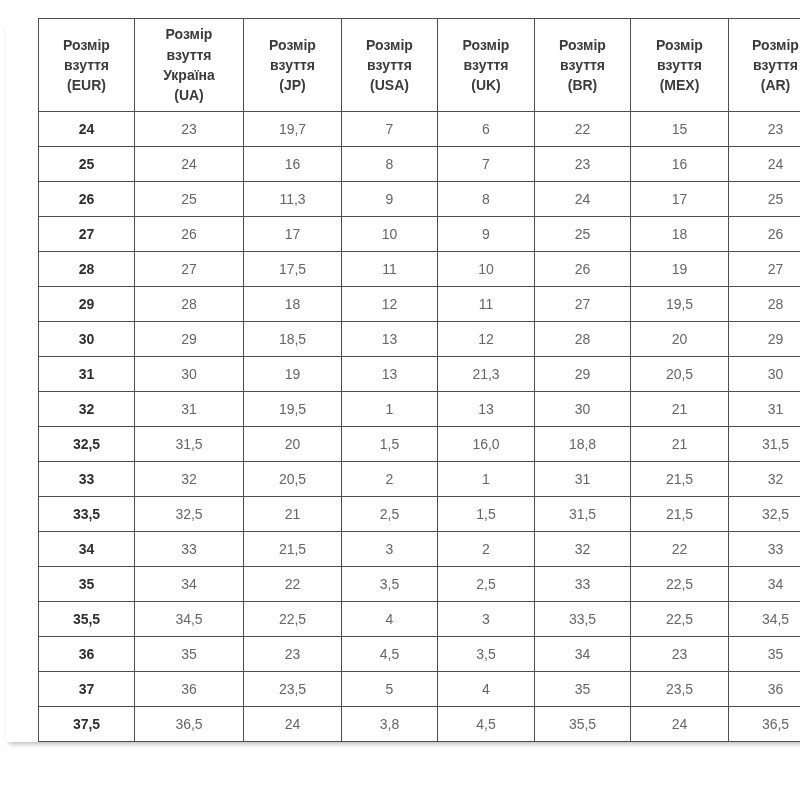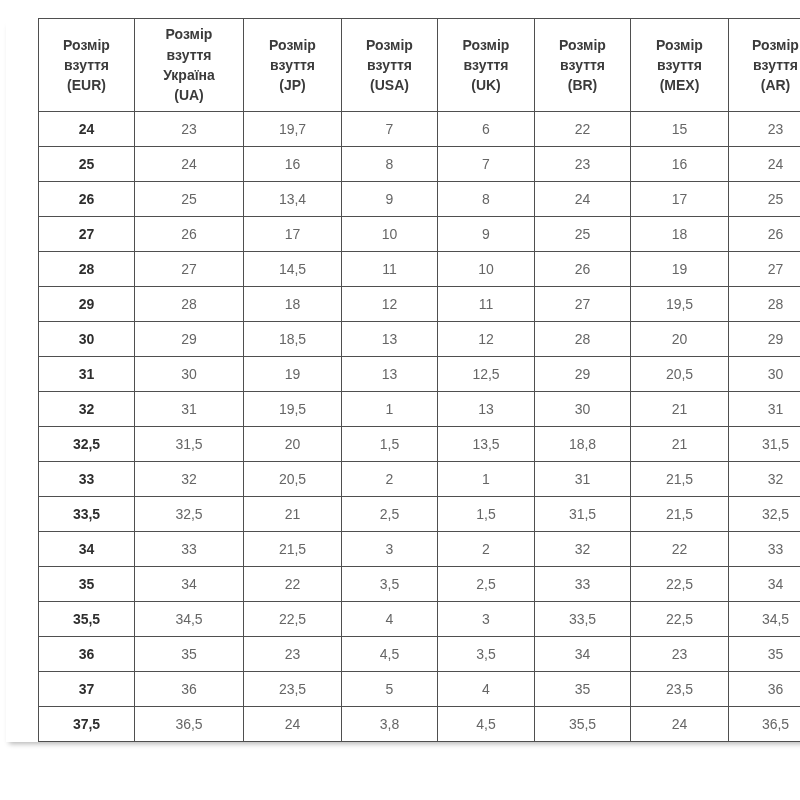--- a/index.html
+++ b/index.html
@@ -110,41 +110,41 @@
           <td>16</td>
           <td>8</td>
           <td>7</td>
           <td>23</td>
           <td>16</td>
           <td>24</td>
         </tr>
         <tr>
           <th>26</th>
           <td>25</td>
-          <td>13,4</td>
+          <td>11,3</td>
           <td>9</td>
           <td>8</td>
           <td>24</td>
           <td>17</td>
           <td>25</td>
         </tr>
         <tr>
           <th>27</th>
           <td>26</td>
           <td>17</td>
           <td>10</td>
           <td>9</td>
           <td>25</td>
           <td>18</td>
           <td>26</td>
         </tr>
         <tr>
           <th>28</th>
           <td>27</td>
-          <td>14,5</td>
+          <td>17,5</td>
           <td>11</td>
           <td>10</td>
           <td>26</td>
           <td>19</td>
           <td>27</td>
         </tr>
         <tr>
           <th>29</th>
           <td>28</td>
           <td>18</td>
@@ -162,41 +162,41 @@
           <td>12</td>
           <td>28</td>
           <td>20</td>
           <td>29</td>
         </tr>
         <tr>
           <th>31</th>
           <td>30</td>
           <td>19</td>
           <td>13</td>
-          <td>12,5</td>
+          <td>21,3</td>
           <td>29</td>
           <td>20,5</td>
           <td>30</td>
         </tr>
         <tr>
           <th>32</th>
           <td>31</td>
           <td>19,5</td>
           <td>1</td>
           <td>13</td>
           <td>30</td>
           <td>21</td>
           <td>31</td>
         </tr>
         <tr>
           <th>32,5</th>
           <td>31,5</td>
           <td>20</td>
           <td>1,5</td>
-          <td>13,5</td>
+          <td>16,0</td>
           <td>18,8</td>
           <td>21</td>
           <td>31,5</td>
         </tr>
         <tr>
           <th>33</th>
           <td>32</td>
           <td>20,5</td>
           <td>2</td>
           <td>1</td>

